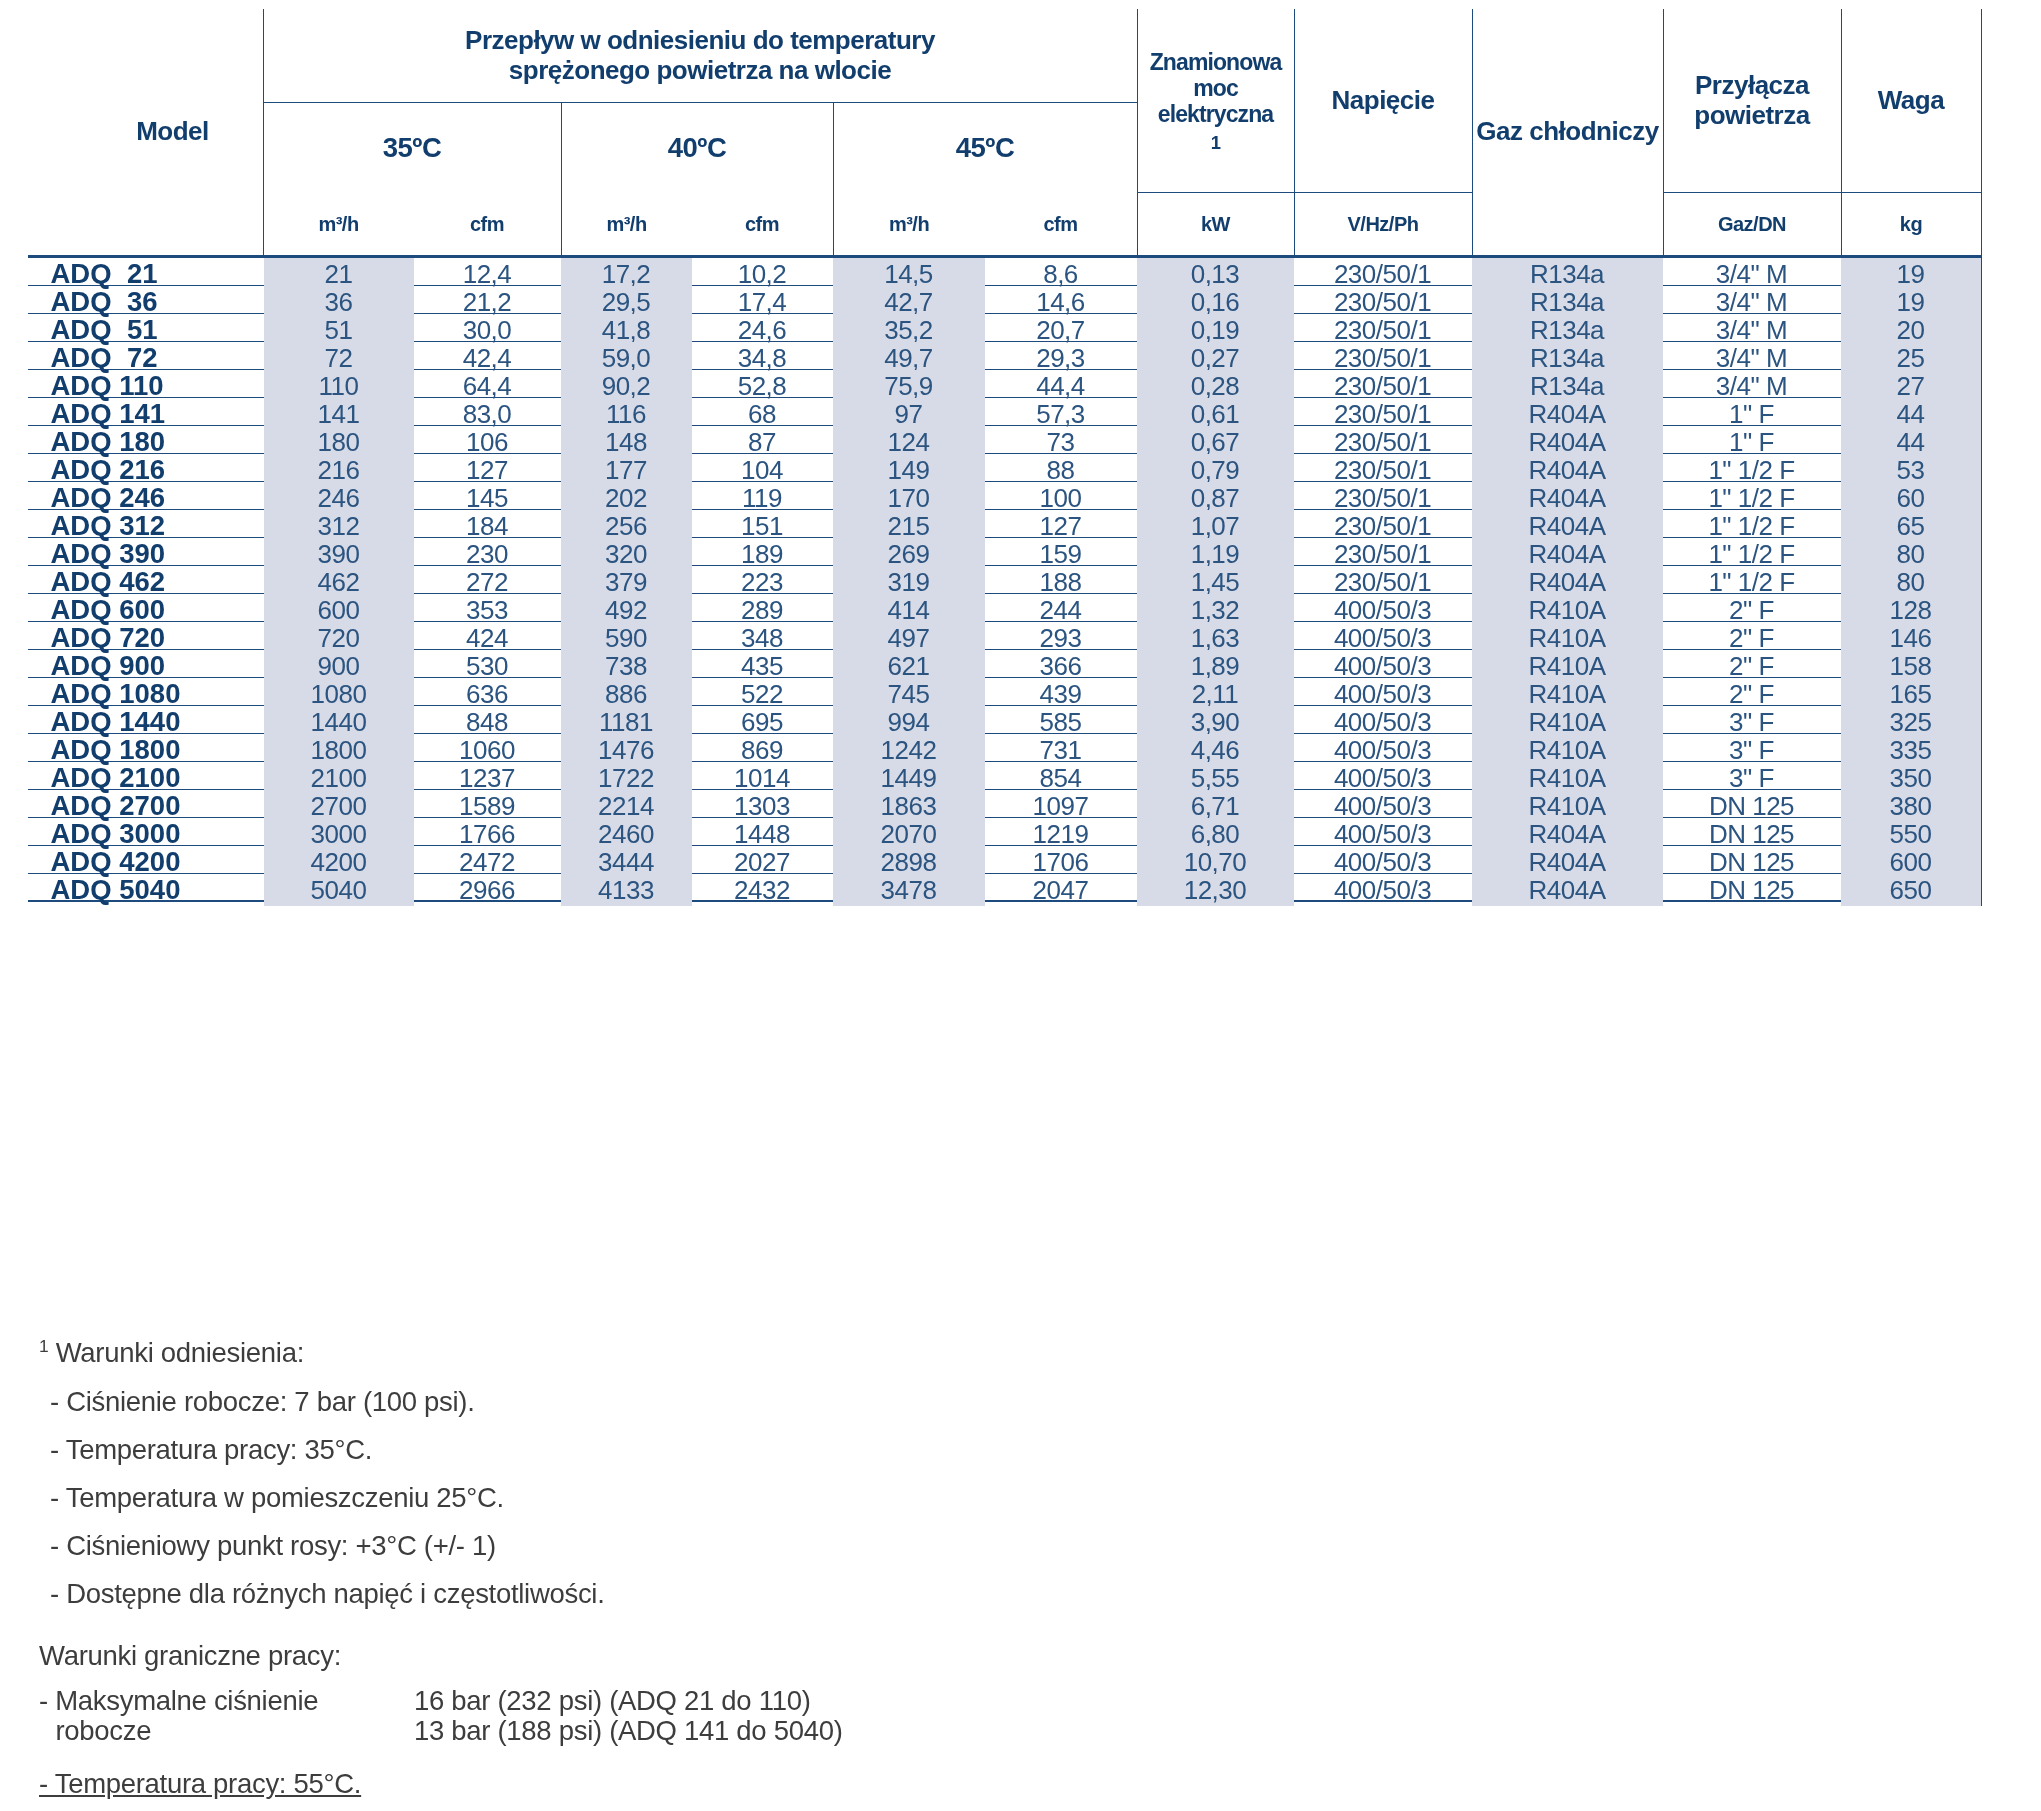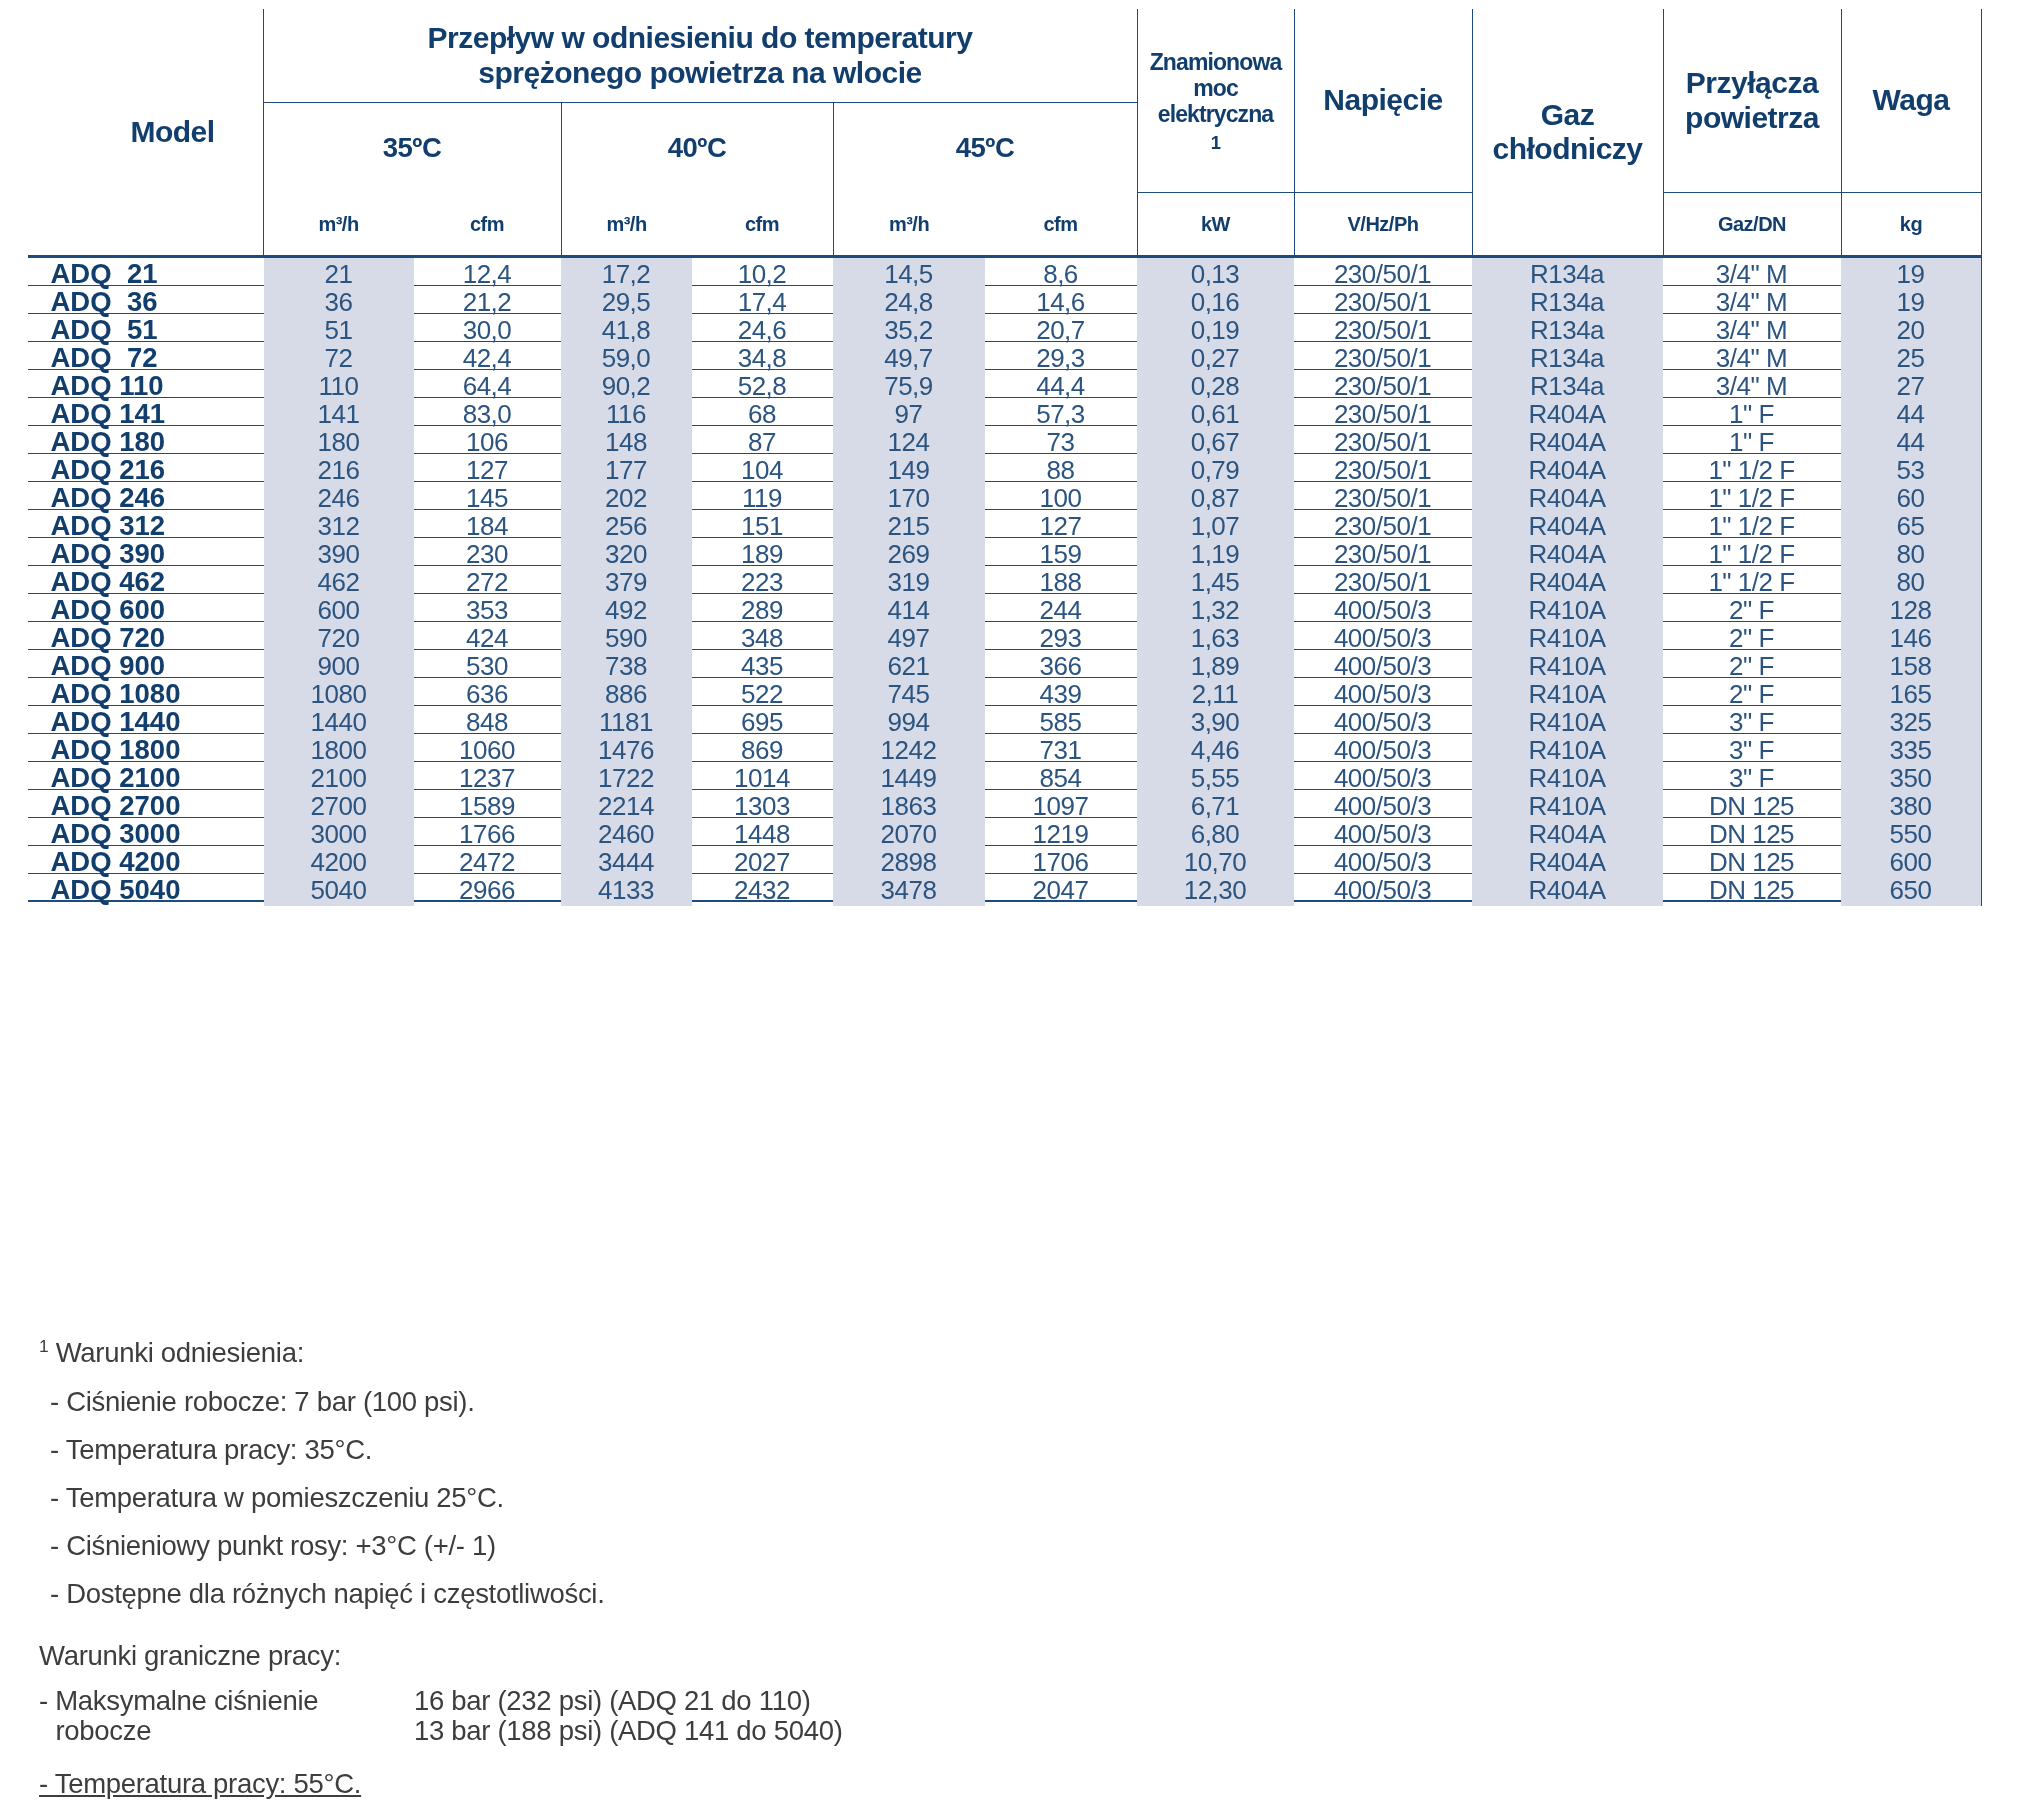--- a/index.html
+++ b/index.html
@@ -20,21 +20,21 @@
   .grid-cols{
     display:grid;
     grid-template-columns:236px 150px 147px 131px 141px 152px 152px 157px 178px 191px 178px 141px;
   }
   .thead{
     grid-template-rows:94px 90px 62px;
     border-bottom:3.7px solid var(--line);
   }
   .hcell{
     display:flex;align-items:center;justify-content:center;text-align:center;
-    color:var(--navy);font-weight:bold;font-size:30px;letter-spacing:-0.5px;line-height:1.15;
+    color:var(--navy);font-weight:bold;font-size:26px;letter-spacing:-0.5px;line-height:1.15;
   }
   .bl{border-left:1.8px solid var(--line);}
   .br{border-right:1.8px solid var(--line);}
   .bb{border-bottom:1.8px solid var(--line);}
   .h-model{grid-area:1/1/4/2;border-right:1.8px solid var(--line);padding-left:55px;}
   .h-flow{grid-area:1/2/2/8;flex-direction:column;}
   .h-t35{grid-area:2/2/3/4;}
   .h-t40{grid-area:2/4/3/6;}
   .h-t45{grid-area:2/6/3/8;}
   .temp{font-weight:600;font-size:27.5px;}
@@ -135,21 +135,21 @@
         <div class="cell band">R134a</div>
         <div class="cell">3/4" M</div>
         <div class="cell band lastcol">19</div>
       </div>
       <div class="grid-cols row">
         <div class="cell c-model">ADQ  36</div>
         <div class="cell band">36</div>
         <div class="cell">21,2</div>
         <div class="cell band">29,5</div>
         <div class="cell">17,4</div>
-        <div class="cell band">24,8</div>
+        <div class="cell band">42,7</div>
         <div class="cell">14,6</div>
         <div class="cell band">0,16</div>
         <div class="cell">230/50/1</div>
         <div class="cell band">R134a</div>
         <div class="cell">3/4" M</div>
         <div class="cell band lastcol">19</div>
       </div>
       <div class="grid-cols row">
         <div class="cell c-model">ADQ  51</div>
         <div class="cell band">51</div>

